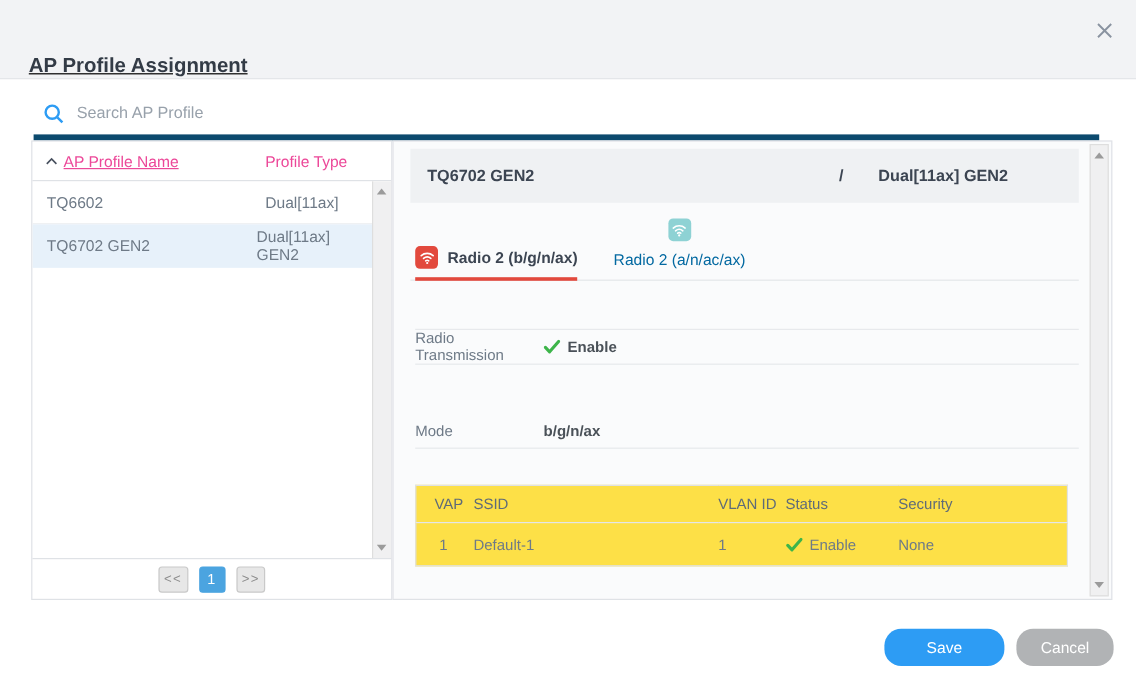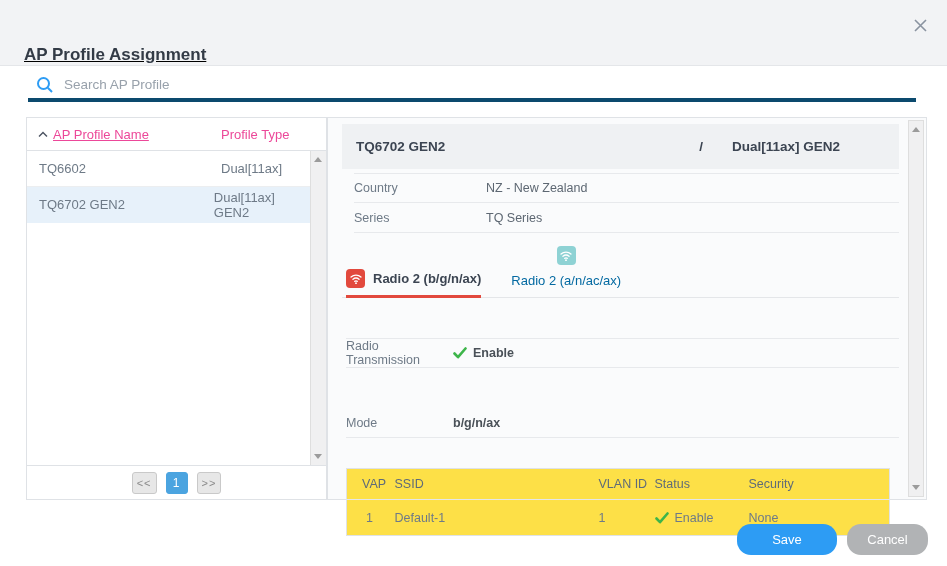--- a/index.html
+++ b/index.html
@@ -8,22 +8,22 @@
 
   
   .dlg-header { position:absolute; left:0; top:0; width:947px; height:66px;
                 background:#f2f3f5; border-bottom:1px solid #e4e6e9;
                 display:flex; align-items:flex-end;text-decoration:underline; }
   .dlg-title  { padding-left:24px; font-size:17px; font-weight:bold; color:#333b46; }
   .dlg-close  { position:absolute; right:14px; top:12px; width:26px; height:26px;
                 display:flex; align-items:center; justify-content:center; cursor:pointer; }
 
   
-  .search-row { position:absolute; left:28px; top:70px; width:888px; height:32px;
-                border-bottom:4px solid #0c4a6e; display:flex; align-items:flex-end; }
+  .search-row { position:absolute; left:28px; top:86px; width:888px; height:32px;
+                border-bottom:6px solid #0c4a6e; display:flex; align-items:flex-start; }
   .search-icon { width:18px; height:18px; margin:0 10px 4px 8px; flex:none; }
   .search-input { border:none; outline:none; background:transparent; flex:1;
                   font-size:13.5px; color:#5d6772; padding-bottom:6px;
                   font-family:"Liberation Sans", sans-serif; }
   .search-input::placeholder { color:#98a1ab; }
 
   
   .left-panel { position:absolute; left:26px; top:117px; width:301px; height:383px;
                 border:1px solid #dfe2e6; background:#fff; display:flex; flex-direction:column; }
   .list-header { height:33px; border-bottom:1px solid #dfe2e6; display:flex; align-items:center;
@@ -171,30 +171,20 @@
   <div class="rp-content">
 
     <div class="device-header">
       <span>TQ6702 GEN2</span>
       <span class="dh-right">
         <span>/</span>
         <span>Dual[11ax] GEN2</span>
       </span>
     </div>
 
-    <div class="info-rows">
-      <div class="info-row">
-        <span class="info-label">Country</span>
-        <span class="info-value">NZ - New Zealand</span>
-      </div>
-      <div class="info-row">
-        <span class="info-label">Series</span>
-        <span class="info-value">TQ Series</span>
-      </div>
-    </div>
 
     <div class="tabs">
       <div class="tab active">
         <span class="radio-chip r1">
           <svg width="14" height="13" viewBox="0 0 24 22" fill="none">
             <path d="M3.5 8.5 C8.3 4.2 15.7 4.2 20.5 8.5" stroke="#fff" stroke-width="2.3" stroke-linecap="round"></path>
             <path d="M6.8 12.4 C9.9 9.8 14.1 9.8 17.2 12.4" stroke="#fff" stroke-width="2.3" stroke-linecap="round"></path>
             <path d="M9.8 15.9 C11.1 14.9 12.9 14.9 14.2 15.9" stroke="#fff" stroke-width="2.3" stroke-linecap="round"></path>
             <circle cx="12" cy="19" r="1.6" fill="#fff"></circle>
           </svg>

